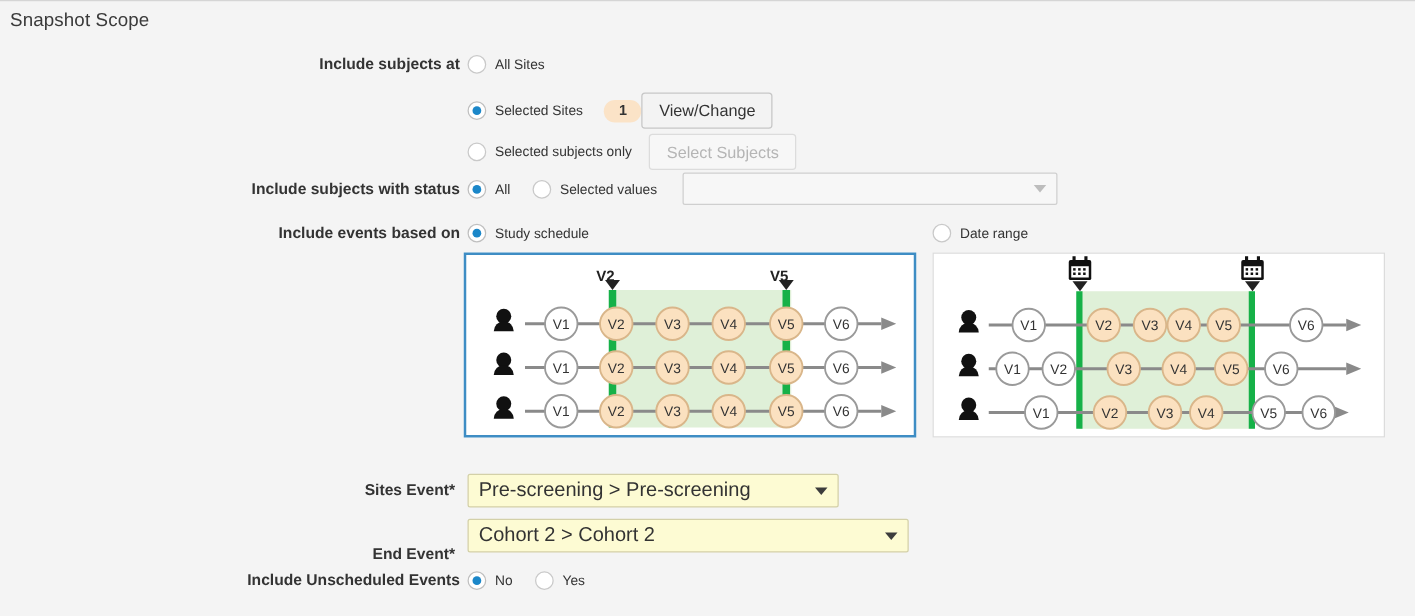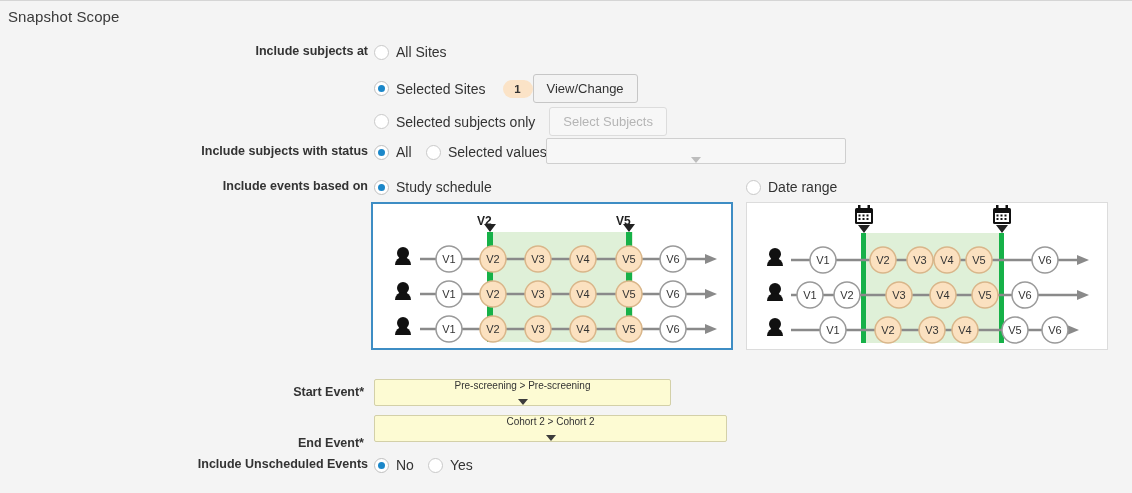--- a/index.html
+++ b/index.html
@@ -60,21 +60,21 @@
   .radio.on::after {
     content: "";
     position: absolute;
     left: 3px; top: 3px;
     width: 7px; height: 7px;
     border-radius: 50%;
     background: #1b87c9;
   }
   .radio-label {
     margin-left: 7px;
-    font-size: 14px;
+    font-size: 11px;
     color: #333;
     white-space: nowrap;
     cursor: pointer;
   }
 
   
   .btn {
     border: 1px solid #c6c6c6;
     border-radius: 3px;
     background: #f3f3f3;
@@ -110,22 +110,21 @@
     border: 1px solid #cfcfcf;
     background: #f7f7f7;
     height: 26px;
     border-radius: 2px;
     display: flex;
     align-items: center;
     justify-content: space-between;
     padding: 0 8px;
     box-sizing: border-box;
     cursor: pointer;
-    font-size: 10px;
-    flex-direction: column;
+    font-size: 16px;
   }
   .select .caret {
     width: 0; height: 0;
     border-left: 5px solid transparent;
     border-right: 5px solid transparent;
     border-top: 6px solid #bdbdbd;
   }
   .select.yellow {
     background: #fdfbd3;
     border: 1px solid #d3d0a8;
@@ -372,21 +371,21 @@
         <circle cx="268" cy="0" r="13" fill="#fff" stroke="#9a9a9a" stroke-width="1.5"></circle>
         <text x="268" y="4" font-size="11" fill="#333" text-anchor="middle" font-family="Liberation Sans, sans-serif">V5</text>
         <circle cx="308" cy="0" r="13" fill="#fff" stroke="#9a9a9a" stroke-width="1.5"></circle>
         <text x="308" y="4" font-size="11" fill="#333" text-anchor="middle" font-family="Liberation Sans, sans-serif">V6</text>
       </g>
     </g>
   </svg>
 </div>
 
 <div class="row" style="left:0px; top:385px; width:364px; justify-content:flex-end;">
-  <span class="field-label">Start Event*</span>
+  <span class="field-label">Sites Event*</span>
 </div>
 <div class="select yellow" style="position:absolute; left:374px; top:379px; width:297px;">
   <span class="val">Pre-screening &gt; Pre-screening</span>
   <span class="caret"></span>
 </div>
 
 <div class="row" style="left:0px; top:436px; width:364px; justify-content:flex-end;">
   <span class="field-label">End Event*</span>
 </div>
 <div class="select yellow" style="position:absolute; left:374px; top:415px; width:353px;">

